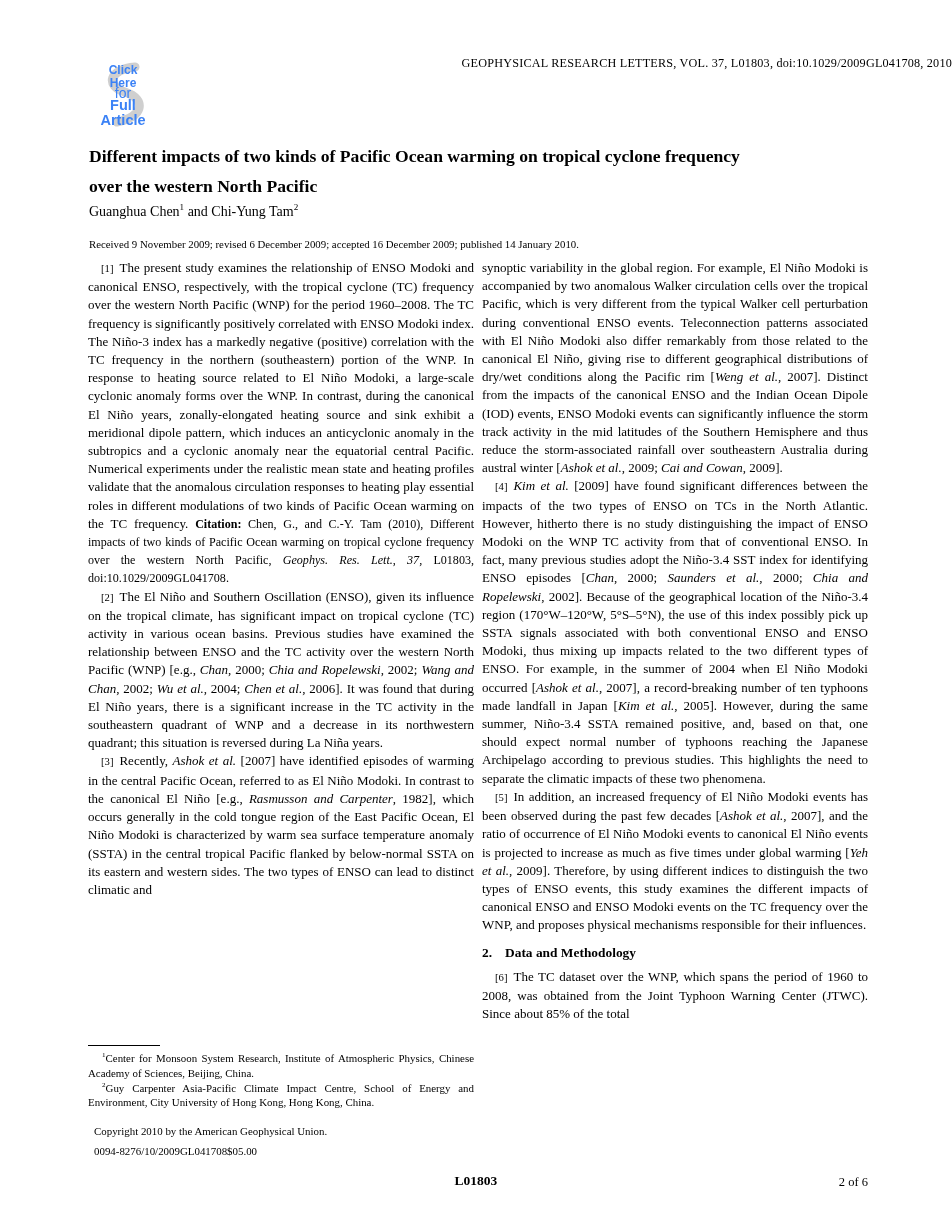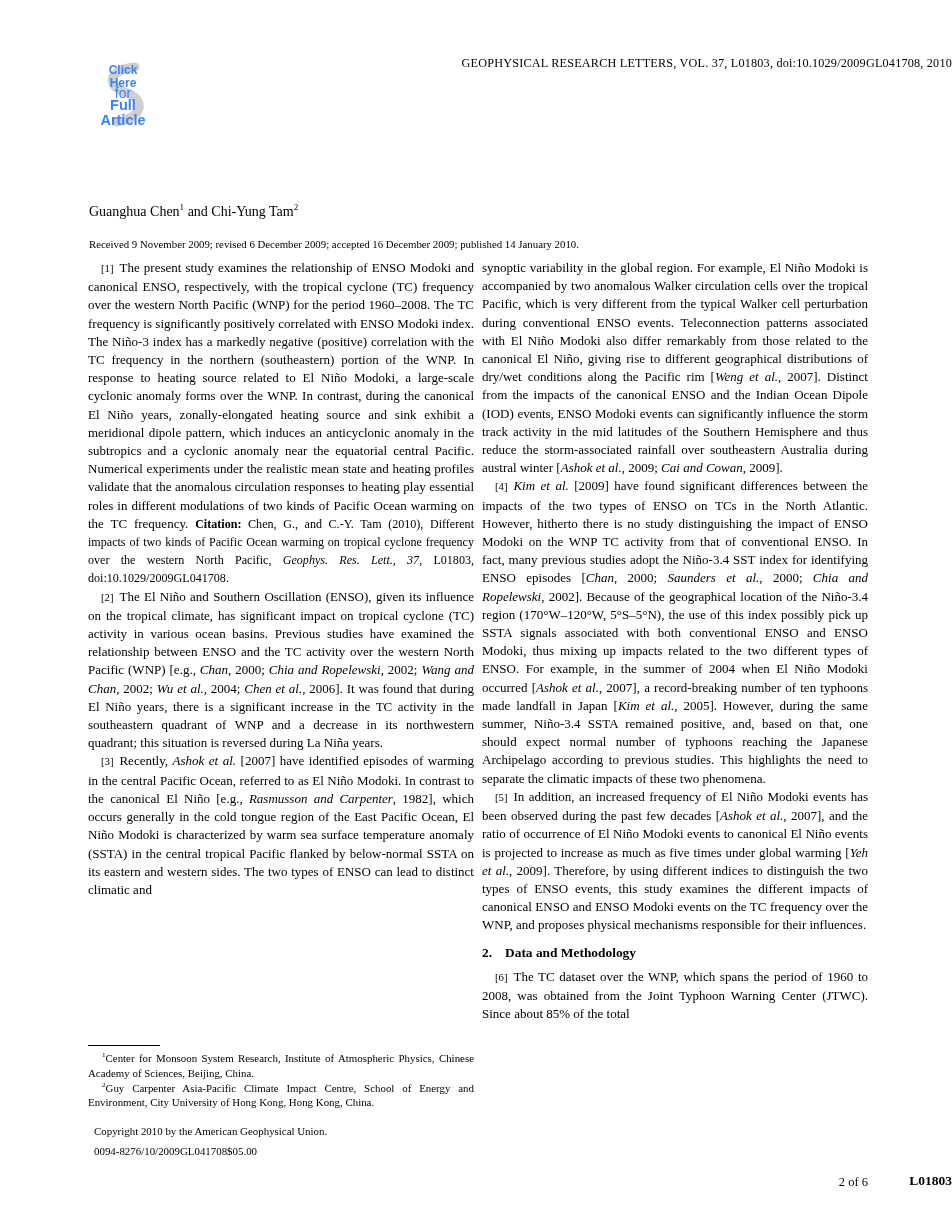--- a/index.html
+++ b/index.html
@@ -31,21 +31,21 @@
   .i{font-style:italic}.b{font-weight:bold}
   .pn{font-size:.82em;margin-right:6px;}
   .sm{font-size:.93em;font-family:Liberation Serif, serif;}
   sup{font-size:.65em;line-height:0;}
   .spacer{flex:1;}
   .fnblock{font-size:10.9px;line-height:14.6px;}
   .fn-rule{width:72px;border-top:1.4px solid #000;margin:0 0 5px 0;}
   .fn{margin:0;text-indent:14px;text-align:justify;}
   .copyright{margin-top:14px;}
   .copyright p{margin:6px;text-indent:0;}
-  .footer-id{position:absolute;top:1173px;left:0;width:100%;text-align:right;
+  .footer-id{position:absolute;top:1173px;left:0;width:100%;text-align:center;
         font-size:13.5px;font-weight:bold;}
   .footer-page{position:absolute;top:1175px;right:84px;font-size:12.5px;}
 </style>
 </head>
 <body>
 
 <div class="page">
 
   <div class="journal-header">GEOPHYSICAL RESEARCH LETTERS, VOL. 37, L01803, doi:10.1029/2009GL041708, 2010</div>
 
@@ -55,20 +55,21 @@
     </svg>
     <div class="txt">
       <div class="l1">Click</div>
       <div class="l2">Here</div>
       <div class="l3">for</div>
       <div class="l4">Full</div>
       <div class="l5">Article</div>
     </div>
   </div>
 
+  <div class="title">Different impacts of two kinds of Pacific Ocean warming on tropical cyclone frequency over the western North Pacific</div>
 
   <div class="authors"><span>Guanghua Chen</span><sup>1</sup><span> and Chi-Yung Tam</span><sup>2</sup></div>
 
   <div class="history">Received 9 November 2009; revised 6 December 2009; accepted 16 December 2009; published 14 January 2010.</div>
 
   <div class="col col-left">
     <p class="p"><span class="pn">[1]</span><span>The present study examines the relationship of ENSO Modoki and canonical ENSO, respectively, with the tropical cyclone (TC) frequency over the western North Pacific (WNP) for the period 1960–2008. The TC frequency is significantly positively correlated with ENSO Modoki index. The Niño-3 index has a markedly negative (positive) correlation with the TC frequency in the northern (southeastern) portion of the WNP. In response to heating source related to El Niño Modoki, a large-scale cyclonic anomaly forms over the WNP. In contrast, during the canonical El Niño years, zonally-elongated heating source and sink exhibit a meridional dipole pattern, which induces an anticyclonic anomaly in the subtropics and a cyclonic anomaly near the equatorial central Pacific. Numerical experiments under the realistic mean state and heating profiles validate that the anomalous circulation responses to heating play essential roles in different modulations of two kinds of Pacific Ocean warming on the TC frequency. </span><span class="b sm">Citation:</span><span class="sm">  Chen, G., and C.-Y. Tam (2010), Different impacts of two kinds of Pacific Ocean warming on tropical cyclone frequency over the western North Pacific, </span><span class="i sm">Geophys. Res. Lett.</span><span class="sm">, </span><span class="i sm">37</span><span class="sm">, L01803, doi:10.1029/2009GL041708.</span></p>
     <p class="p"><span class="pn">[2]</span><span>The El Niño and Southern Oscillation (ENSO), given its influence on the tropical climate, has significant impact on tropical cyclone (TC) activity in various ocean basins. Previous studies have examined the relationship between ENSO and the TC activity over the western North Pacific (WNP) [e.g., </span><span class="i">Chan</span><span>, 2000; </span><span class="i">Chia and Ropelewski</span><span>, 2002; </span><span class="i">Wang and Chan</span><span>, 2002; </span><span class="i">Wu et al.</span><span>, 2004; </span><span class="i">Chen et al.</span><span>, 2006]. It was found that during El Niño years, there is a significant increase in the TC activity in the southeastern quadrant of WNP and a decrease in its northwestern quadrant; this situation is reversed during La Niña years.</span></p>
     <p class="p"><span class="pn">[3]</span><span>Recently, </span><span class="i">Ashok et al.</span><span> [2007] have identified episodes of warming in the central Pacific Ocean, referred to as El Niño Modoki. In contrast to the canonical El Niño [e.g., </span><span class="i">Rasmusson and Carpenter</span><span>, 1982], which occurs generally in the cold tongue region of the East Pacific Ocean, El Niño Modoki is characterized by warm sea surface temperature anomaly (SSTA) in the central tropical Pacific flanked by below-normal SSTA on its eastern and western sides. The two types of ENSO can lead to distinct climatic and</span></p>
     <div class="spacer"></div>

